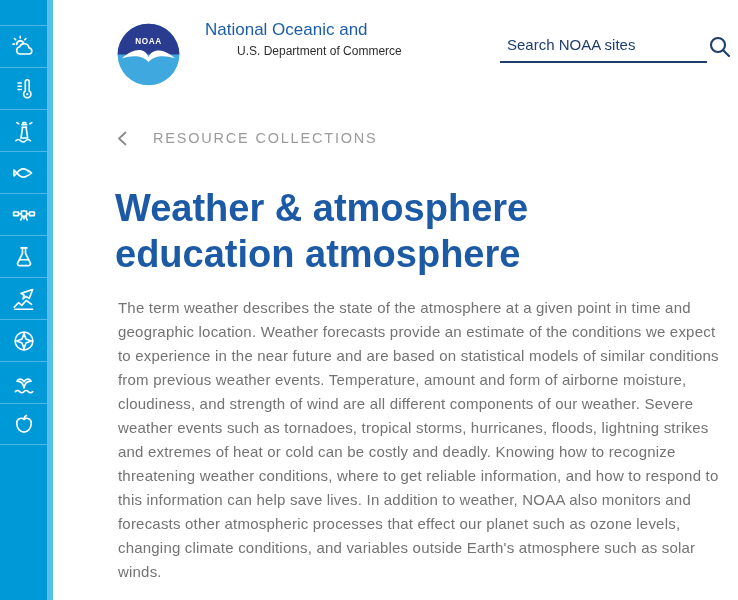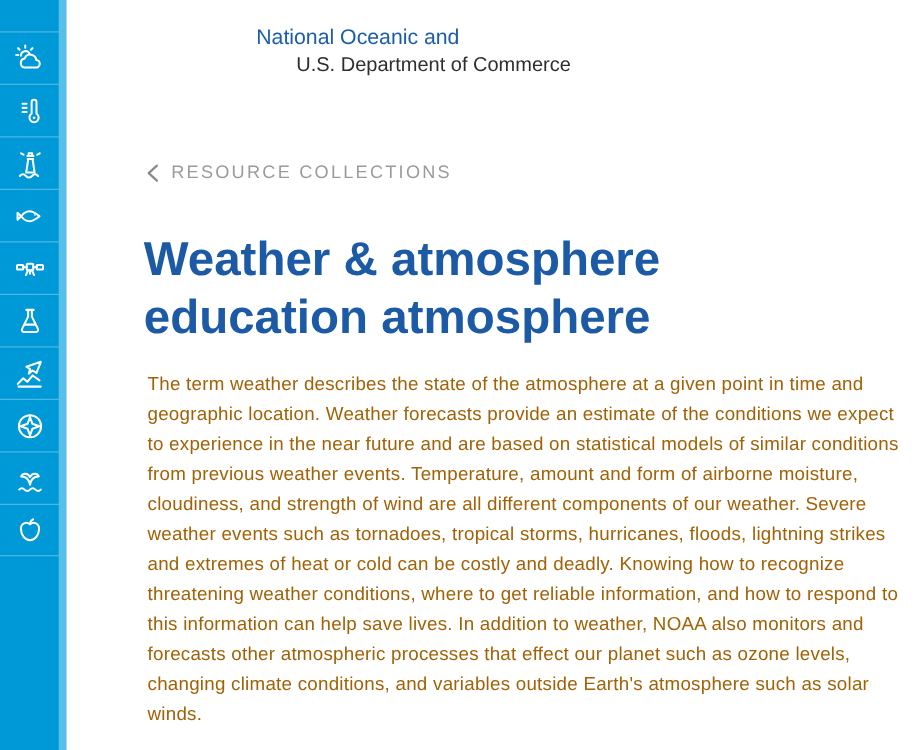--- a/index.html
+++ b/index.html
@@ -14,43 +14,43 @@
   .nav-item { height:42px; display:flex; align-items:center; justify-content:center;
               border-top:1px solid rgba(255,255,255,0.30); cursor:pointer; }
   .nav-item:last-child { border-bottom:1px solid rgba(255,255,255,0.30); }
   .icn { width:26px; height:26px; stroke:#fff; fill:none; stroke-width:1.5;
          stroke-linecap:round; stroke-linejoin:round; }
 
   
   .logo { position:absolute; left:117px; top:23px; width:63px; height:63px; cursor:pointer; }
   .agency { position:absolute; left:189px; top:20px;margin-left:16px; }
   .agency-name { font-size:17px; line-height:20px; color:#1C5DA8; }
-  .agency-dept { font-size:16px; color:#2E2E2E; margin-top:4px;padding-left:32px; }
+  .agency-dept { font-size:12px; color:#2E2E2E; margin-top:4px;padding-left:32px; }
 
   .search { position:absolute; left:500px; top:31px; width:233px; height:36px; }
   .search-input { position:absolute; left:0; top:0; width:207px; height:32px; border:none;
                   border-bottom:2px solid #1F3E6E; background:transparent; outline:none;
                   font-family:"Liberation Sans", sans-serif; font-size:15px; color:#1F3E6E; padding:0 0 4px 7px; }
   .search-input::placeholder { color:#1F3E6E; opacity:1; }
   .search-btn { position:absolute; right:0; top:3px; width:26px; height:26px; background:none;
                 border:none; padding:0; cursor:pointer; }
   .search-btn svg { width:26px; height:26px; stroke:#1F3E6E; fill:none; stroke-width:2.1; stroke-linecap:round; }
 
   
   .breadcrumb { position:absolute; left:117px; top:130px; display:flex; align-items:center;
-                gap:10px; color:#9B9B9B; font-size:14.5px; letter-spacing:1.8px; cursor:pointer; text-decoration:none; }
+                gap:26px; color:#9B9B9B; font-size:14.5px; letter-spacing:1.8px; cursor:pointer; text-decoration:none; }
   .breadcrumb svg { width:10px; height:15px; stroke:#8A8A8A; fill:none; stroke-width:1.8;
                     stroke-linecap:round; stroke-linejoin:round; }
 
   .title { position:absolute; left:115px; top:185px; font-size:38px; line-height:46px;
            font-weight:700; color:#1D5AA6; }
   .title span { display:block; }
 
   .intro { position:absolute; left:118px; top:296px; width:607px; font-size:15px;
-           line-height:24px; color:#a16207; letter-spacing:0.2px; }
+           line-height:24px; color:#737373; letter-spacing:0.2px; }
 </style>
 </head>
 <body>
 
 <div class="page">
 
   <div class="sidebar">
     <div class="sidebar-track"></div>
     <nav class="nav">
       <div class="nav-item">
@@ -119,26 +119,43 @@
       </div>
       <div class="nav-item">
         <svg class="icn" viewBox="0 0 24 24">
           <path d="M12 7.8c2.5-2.2 6.9-1 6.7 3.7-.2 4.2-2.9 8-6.7 8s-6.5-3.8-6.7-8C5.1 6.8 9.5 5.6 12 7.8Z"></path>
           <path d="M12 7.8c0-1.8.8-3 2.3-3.7"></path>
         </svg>
       </div>
     </nav>
   </div>
 
+  <div class="logo">
+    <svg viewBox="0 0 100 100" width="63" height="63">
+      <circle cx="50" cy="50" r="49" fill="#3FA9DF"></circle>
+      <path d="M1 50 A49 49 0 0 1 99 50 Z" fill="#2A3C8F"></path>
+      <path d="M8 56 C26 40 44 38 50 54 C56 40 74 40 92 56 C74 50 58 52 50 62 C42 52 26 50 8 56 Z" fill="#ffffff"></path>
+      <text x="50" y="33" text-anchor="middle" fill="#ffffff" font-size="13" font-weight="bold" letter-spacing="1" font-family="Liberation Sans, sans-serif">NOAA</text>
+    </svg>
+  </div>
 
   <div class="agency">
     <div class="agency-name">National Oceanic and</div>
     <div class="agency-dept">U.S. Department of Commerce</div>
   </div>
 
+  <div class="search">
+    <input class="search-input" type="text" placeholder="Search NOAA sites" style="">
+    <button class="search-btn">
+      <svg viewBox="0 0 26 26">
+        <circle cx="11" cy="11" r="7"></circle>
+        <line x1="16.2" y1="16.2" x2="22" y2="22"></line>
+      </svg>
+    </button>
+  </div>
 
   <a class="breadcrumb">
     <svg viewBox="0 0 10 15">
       <polyline points="8.5,1.5 2,7.5 8.5,13.5"></polyline>
     </svg>
     <span>RESOURCE COLLECTIONS</span>
   </a>
 
   <h1 class="title">
     <span>Weather &amp; atmosphere</span>

